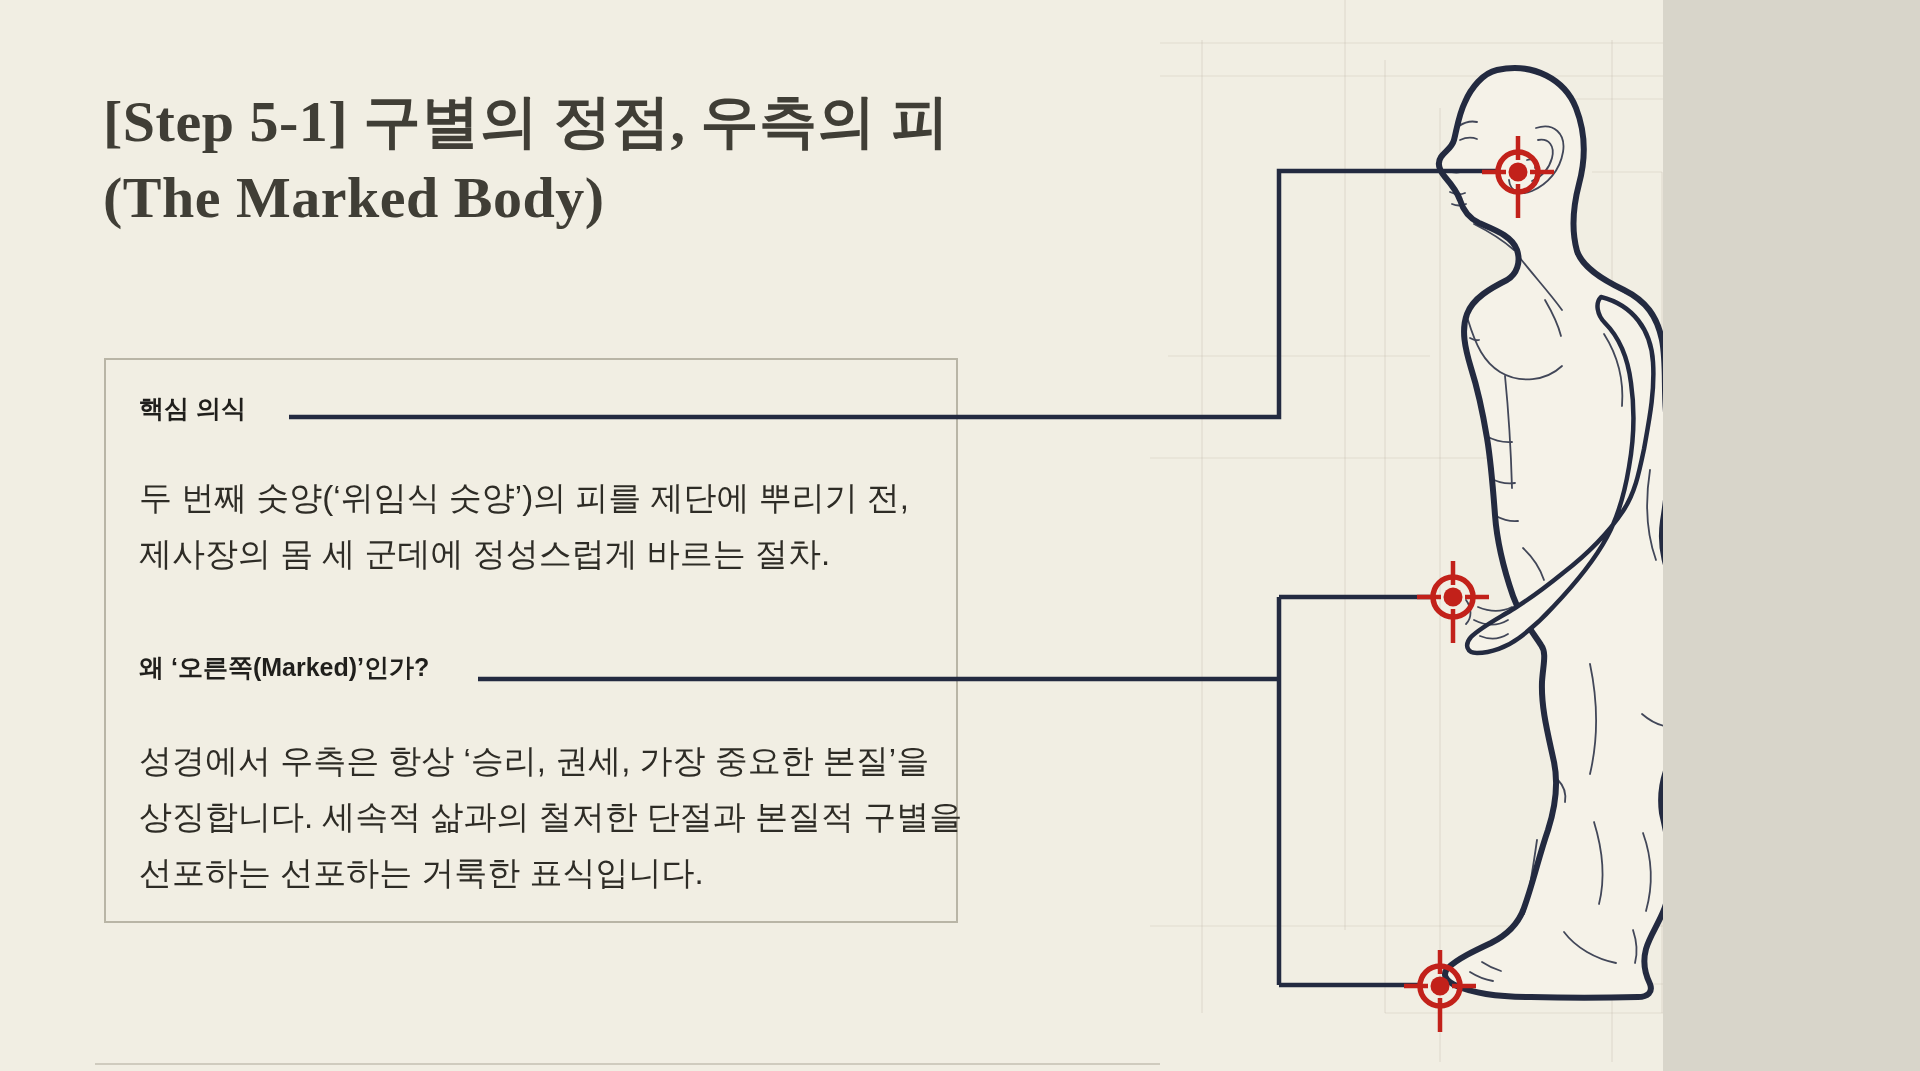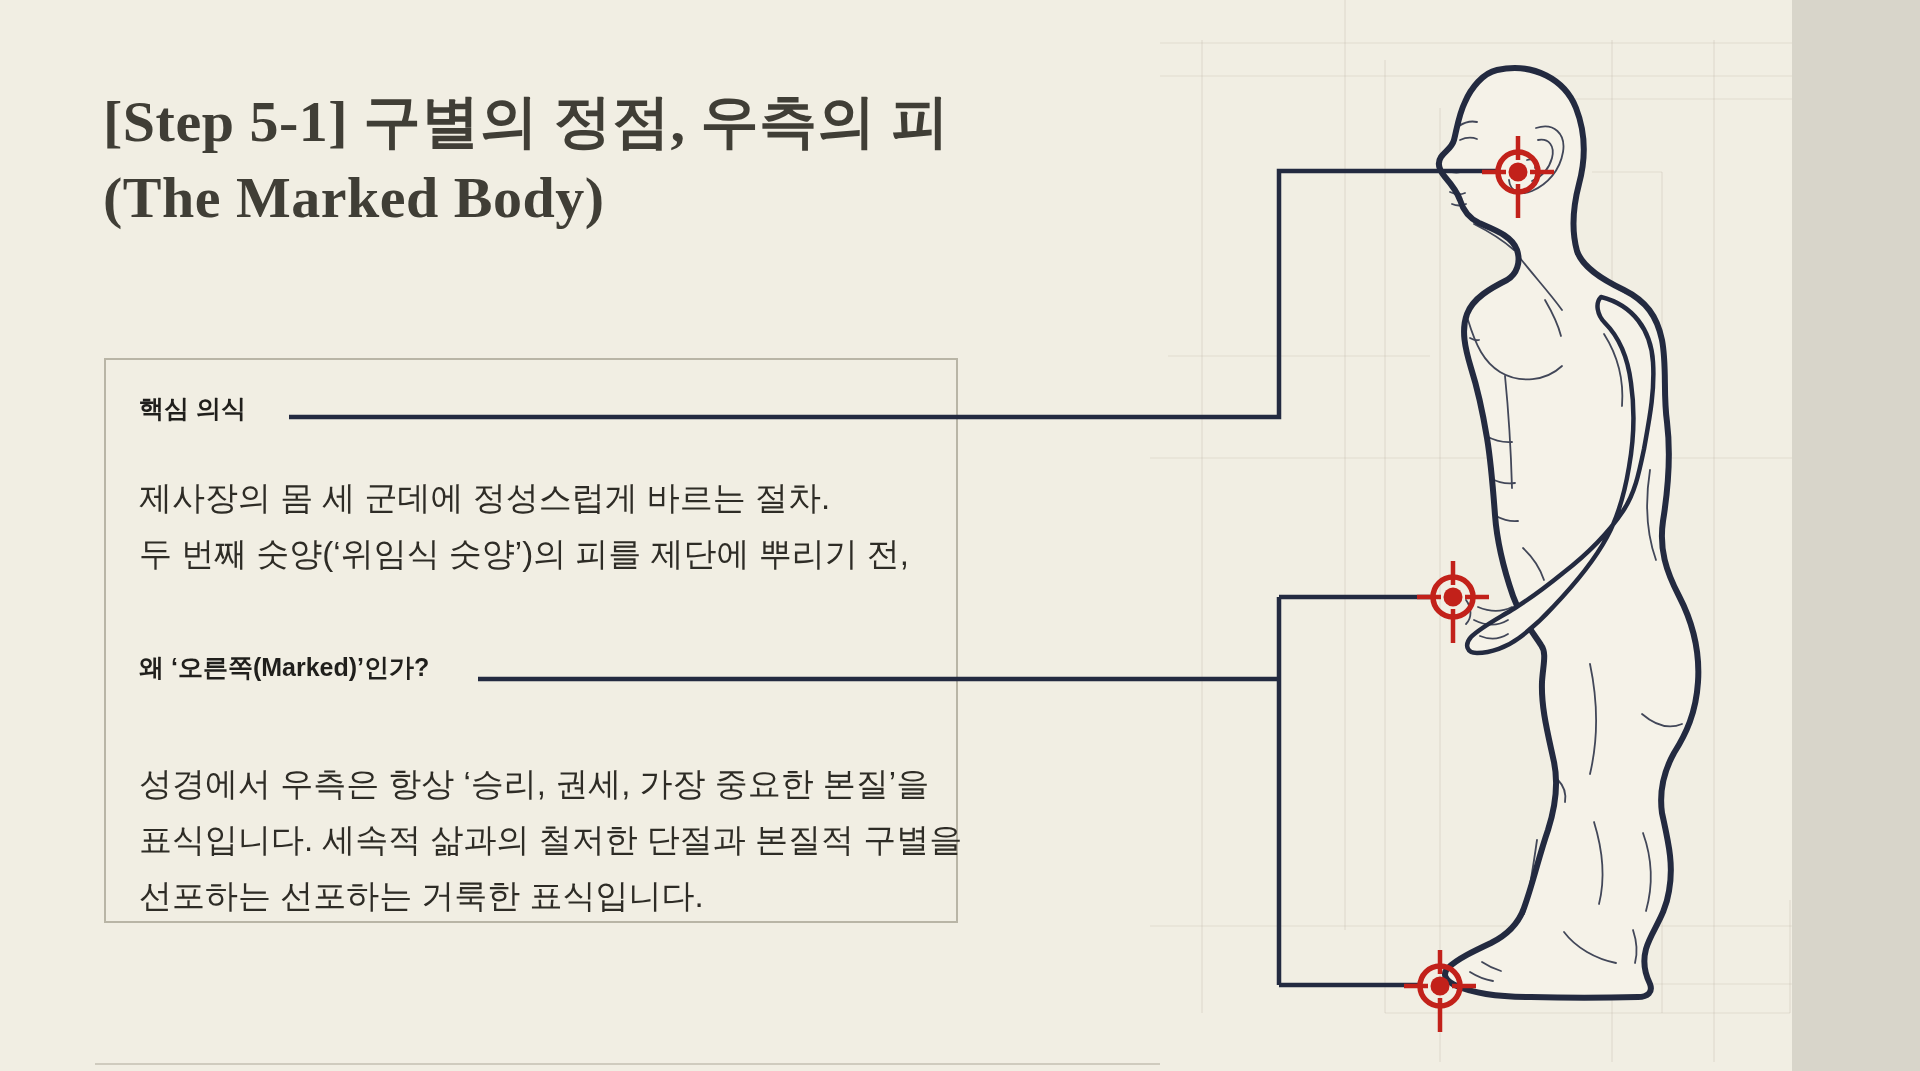--- a/index.html
+++ b/index.html
@@ -2,21 +2,21 @@
 <html style="--background: #f1eee3; --ink: #232a40; --accent-red: #c2211a; --title-text: #403e36; --heading-text: #201f1c; --body-text: #2e2c26; --box-border: #b9b5a6; --grid-line: #b2ae9e; --body-fill: #f5f2e8;"><head>
 <meta charset="utf-8">
 <style>
   :root{
     --background:#f1eee3; --ink:#232a40; --accent-red:#c2211a;
     --title-text:#403e36; --heading-text:#201f1c; --body-text:#2e2c26;
     --box-border:#b9b5a6; --grid-line:#b2ae9e; --body-fill:#f5f2e8;
   }
   html,body{margin:0;padding:0;background:#d8d5ca;}
   .canvas{
-    position:relative; width:1792px; height:1071px; overflow:hidden;
+    position:relative; width:1663px; height:1071px; overflow:hidden;
     background:var(--background);
     font-family:"Liberation Sans","DejaVu Sans",sans-serif;
   }
   .title{
     position:absolute; left:103px; top:84px; z-index:2;
     font-family:"Liberation Serif","DejaVu Serif",serif;
     font-weight:700; font-size:58px; line-height:76px;
     color:var(--title-text); letter-spacing:.5px; white-space:nowrap;
   }
   .info-box{
@@ -28,21 +28,21 @@
     font-size:25px; font-weight:700; color:var(--heading-text); white-space:nowrap;
   }
   .sec-heading.h1{top:392px;}
   .sec-heading.h2{top:651px;}
   .sec-body{
     position:absolute; left:139px; z-index:2;
     font-size:33px; font-weight:500; line-height:56px;
     color:var(--body-text); white-space:nowrap;
   }
   .sec-body.b1{top:470px;}
-  .sec-body.b2{top:756px;}
+  .sec-body.b2{top:733px;}
   .overlay{position:absolute; left:0; top:0; z-index:3; pointer-events:none;}
   .grid-faint{stroke:var(--grid-line); stroke-width:1.2; opacity:.28; fill:none;}
   .silhouette{fill:var(--body-fill); stroke:var(--ink); stroke-width:6; stroke-linejoin:round;}
   .arm{fill:var(--body-fill); stroke:var(--ink); stroke-width:4.5; stroke-linejoin:round;}
   .sketch{fill:none; stroke:var(--ink); stroke-width:1.8; opacity:.85; stroke-linecap:round;}
   .connector{fill:none; stroke:var(--ink); stroke-width:4.5; stroke-linejoin:miter;}
   .marker-ring{fill:none; stroke:var(--accent-red); stroke-width:5.5;}
   .marker-dot{fill:var(--accent-red); stroke:none;}
   .marker-ticks{fill:none; stroke:var(--accent-red); stroke-width:4.5;}
   .cutoff{stroke:var(--box-border); stroke-width:2; opacity:.6;}
@@ -54,28 +54,28 @@
 
   <div class="title">
     <div>[Step 5-1] 구별의 정점, 우측의 피</div>
     <div>(The Marked Body)</div>
   </div>
 
   <div class="info-box"></div>
 
   <div class="sec-heading h1">핵심 의식</div>
   <div class="sec-body b1">
+    <div>두 번째 숫양(‘위임식 숫양’)의 피를 제단에 뿌리기 전,</div>
     <div>제사장의 몸 세 군데에 정성스럽게 바르는 절차.</div>
-    <div>두 번째 숫양(‘위임식 숫양’)의 피를 제단에 뿌리기 전,</div>
   </div>
 
   <div class="sec-heading h2">왜 ‘오른쪽(Marked)’인가?</div>
   <div class="sec-body b2">
     <div>성경에서 우측은 항상 ‘승리, 권세, 가장 중요한 본질’을</div>
-    <div>표식입니다. 세속적 삶과의 철저한 단절과 본질적 구별을</div>
+    <div>상징합니다. 세속적 삶과의 철저한 단절과 본질적 구별을</div>
     <div>선포하는 선포하는 거룩한 표식입니다.</div>
   </div>
 
   <svg class="overlay" width="1920" height="1071" viewBox="0 0 1920 1071">
 
     <g>
       <path class="grid-faint" d="M1202,40 V1013 M1345,0 V930 M1385,60 V1013 M1440,108 V1062 M1612,40 V1062 M1662,172 V1013 M1714,40 V1062 M1790,900 V1013 M1816,40 V780"></path>
       <path class="grid-faint" d="M1160,43 H1850 M1160,76 H1850 M1572,99 H1850 M1592,172 H1662 M1168,356 H1430 M1150,458 H1920 M1150,926 H1920 M1600,984 H1860 M1385,1013 H1790"></path>
       <path class="cutoff" d="M95,1064 H1160"></path>
     </g>

